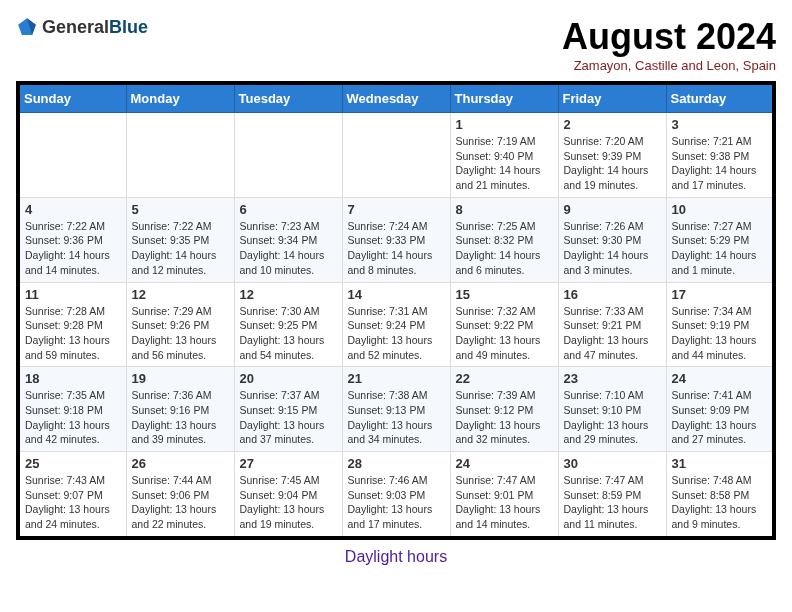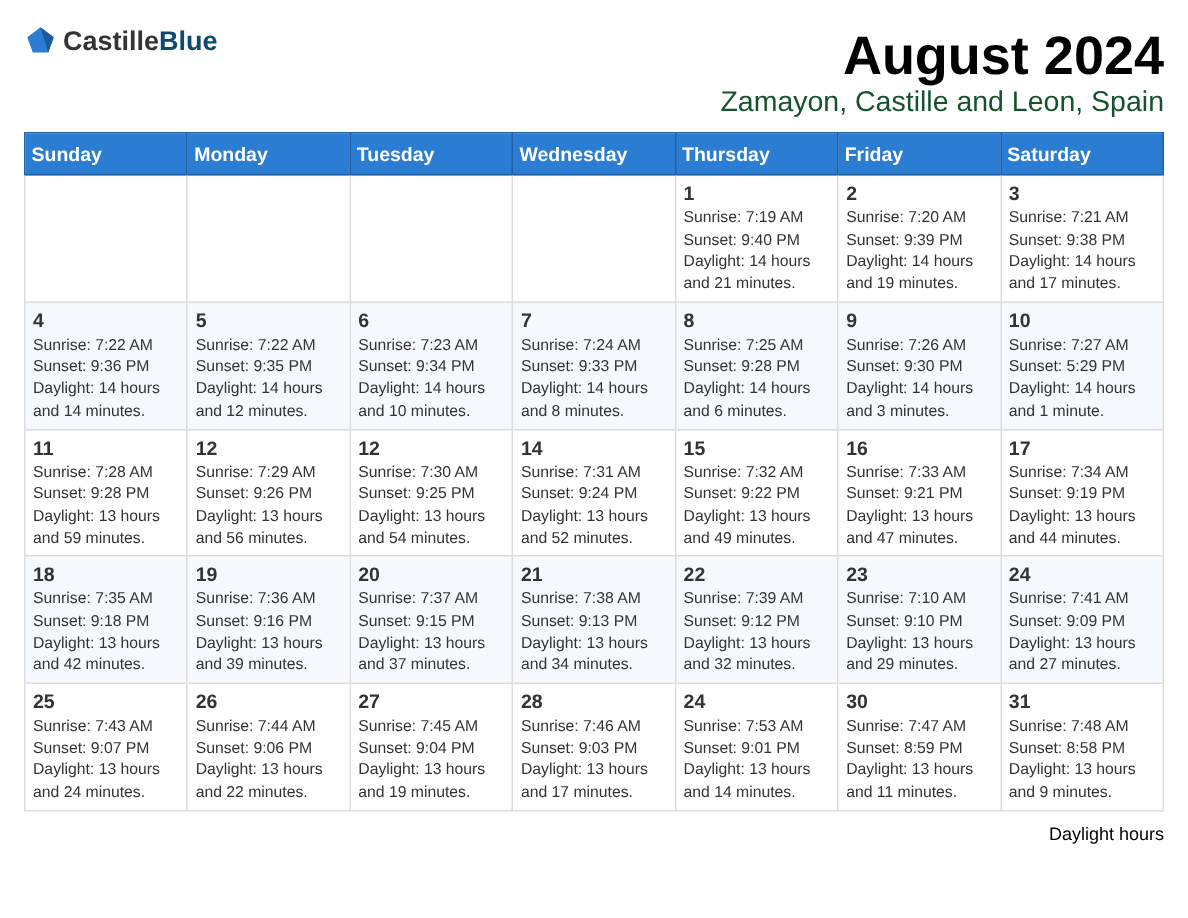--- a/index.html
+++ b/index.html
@@ -37,27 +37,27 @@
     }
     .title-section {
       text-align: right;
     }
     .month-title {
       font-size: 36px;
       font-weight: bold;
       color: #000000;
     }
     .location-title {
-      font-size: 19px;
-      color: #14532d;
+      font-size: 13px;
+      color: #7f1d1d;
     }
     .calendar {
       width: 100%;
       border-collapse: collapse;
-      border: 1px solid #000000;
+      border: 4px solid #000000;
     }
     .calendar th {
       background-color: #2b7cd3;
       color: #fff;
       font-size: 13px;
       font-weight: bold;
       padding: 6px 4px;
       text-align: left;
       border: 1px solid #2060a0;
     }
@@ -84,36 +84,36 @@
     .day-info {
       font-size: 10.5px;
       color: #333;
       line-height: 1.4;
     }
     .empty-cell {
       background: #fff !important;
     }
     .footer-note {
       margin-top: 8px;
-      font-size: 12px;
-      color: #000000;
-      text-align: right;
+      font-size: 16px;
+      color: #4c1d95;
+      text-align: center;
     }
   </style>
 </head>
 <body>
 
 <div class="header">
   <div class="logo">
     <svg class="logo-icon" viewBox="0 0 30 30" xmlns="http://www.w3.org/2000/svg">
       <polygon points="15,3 27,12 22,26 8,26 3,12" fill="#2b7cd3"></polygon>
       <polygon points="15,3 27,12 22,26" fill="#1a5ba0"></polygon>
     </svg>
     <div>
-      <span class="logo-text-general">Castille</span><span class="logo-text-blue">Blue</span>
+      <span class="logo-text-general">General</span><span class="logo-text-blue">Blue</span>
     </div>
   </div>
   <div class="title-section">
     <div class="month-title">August 2024</div>
     <div class="location-title">Zamayon, Castille and Leon, Spain</div>
   </div>
 </div>
 
 <table class="calendar">
   <thead>
@@ -173,21 +173,21 @@
         </td>
         <td>
           <span class="day-number">7</span>
           <div class="day-info">Sunrise: 7:24 AM
 Sunset: 9:33 PM
 Daylight: 14 hours and 8 minutes.</div>
         </td>
         <td>
           <span class="day-number">8</span>
           <div class="day-info">Sunrise: 7:25 AM
-Sunset: 9:28 PM
+Sunset: 8:32 PM
 Daylight: 14 hours and 6 minutes.</div>
         </td>
         <td>
           <span class="day-number">9</span>
           <div class="day-info">Sunrise: 7:26 AM
 Sunset: 9:30 PM
 Daylight: 14 hours and 3 minutes.</div>
         </td>
         <td>
           <span class="day-number">10</span>
@@ -304,21 +304,21 @@
 Daylight: 13 hours and 19 minutes.</div>
         </td>
         <td>
           <span class="day-number">28</span>
           <div class="day-info">Sunrise: 7:46 AM
 Sunset: 9:03 PM
 Daylight: 13 hours and 17 minutes.</div>
         </td>
         <td>
           <span class="day-number">24</span>
-          <div class="day-info">Sunrise: 7:53 AM
+          <div class="day-info">Sunrise: 7:47 AM
 Sunset: 9:01 PM
 Daylight: 13 hours and 14 minutes.</div>
         </td>
         <td>
           <span class="day-number">30</span>
           <div class="day-info">Sunrise: 7:47 AM
 Sunset: 8:59 PM
 Daylight: 13 hours and 11 minutes.</div>
         </td>
         <td>

